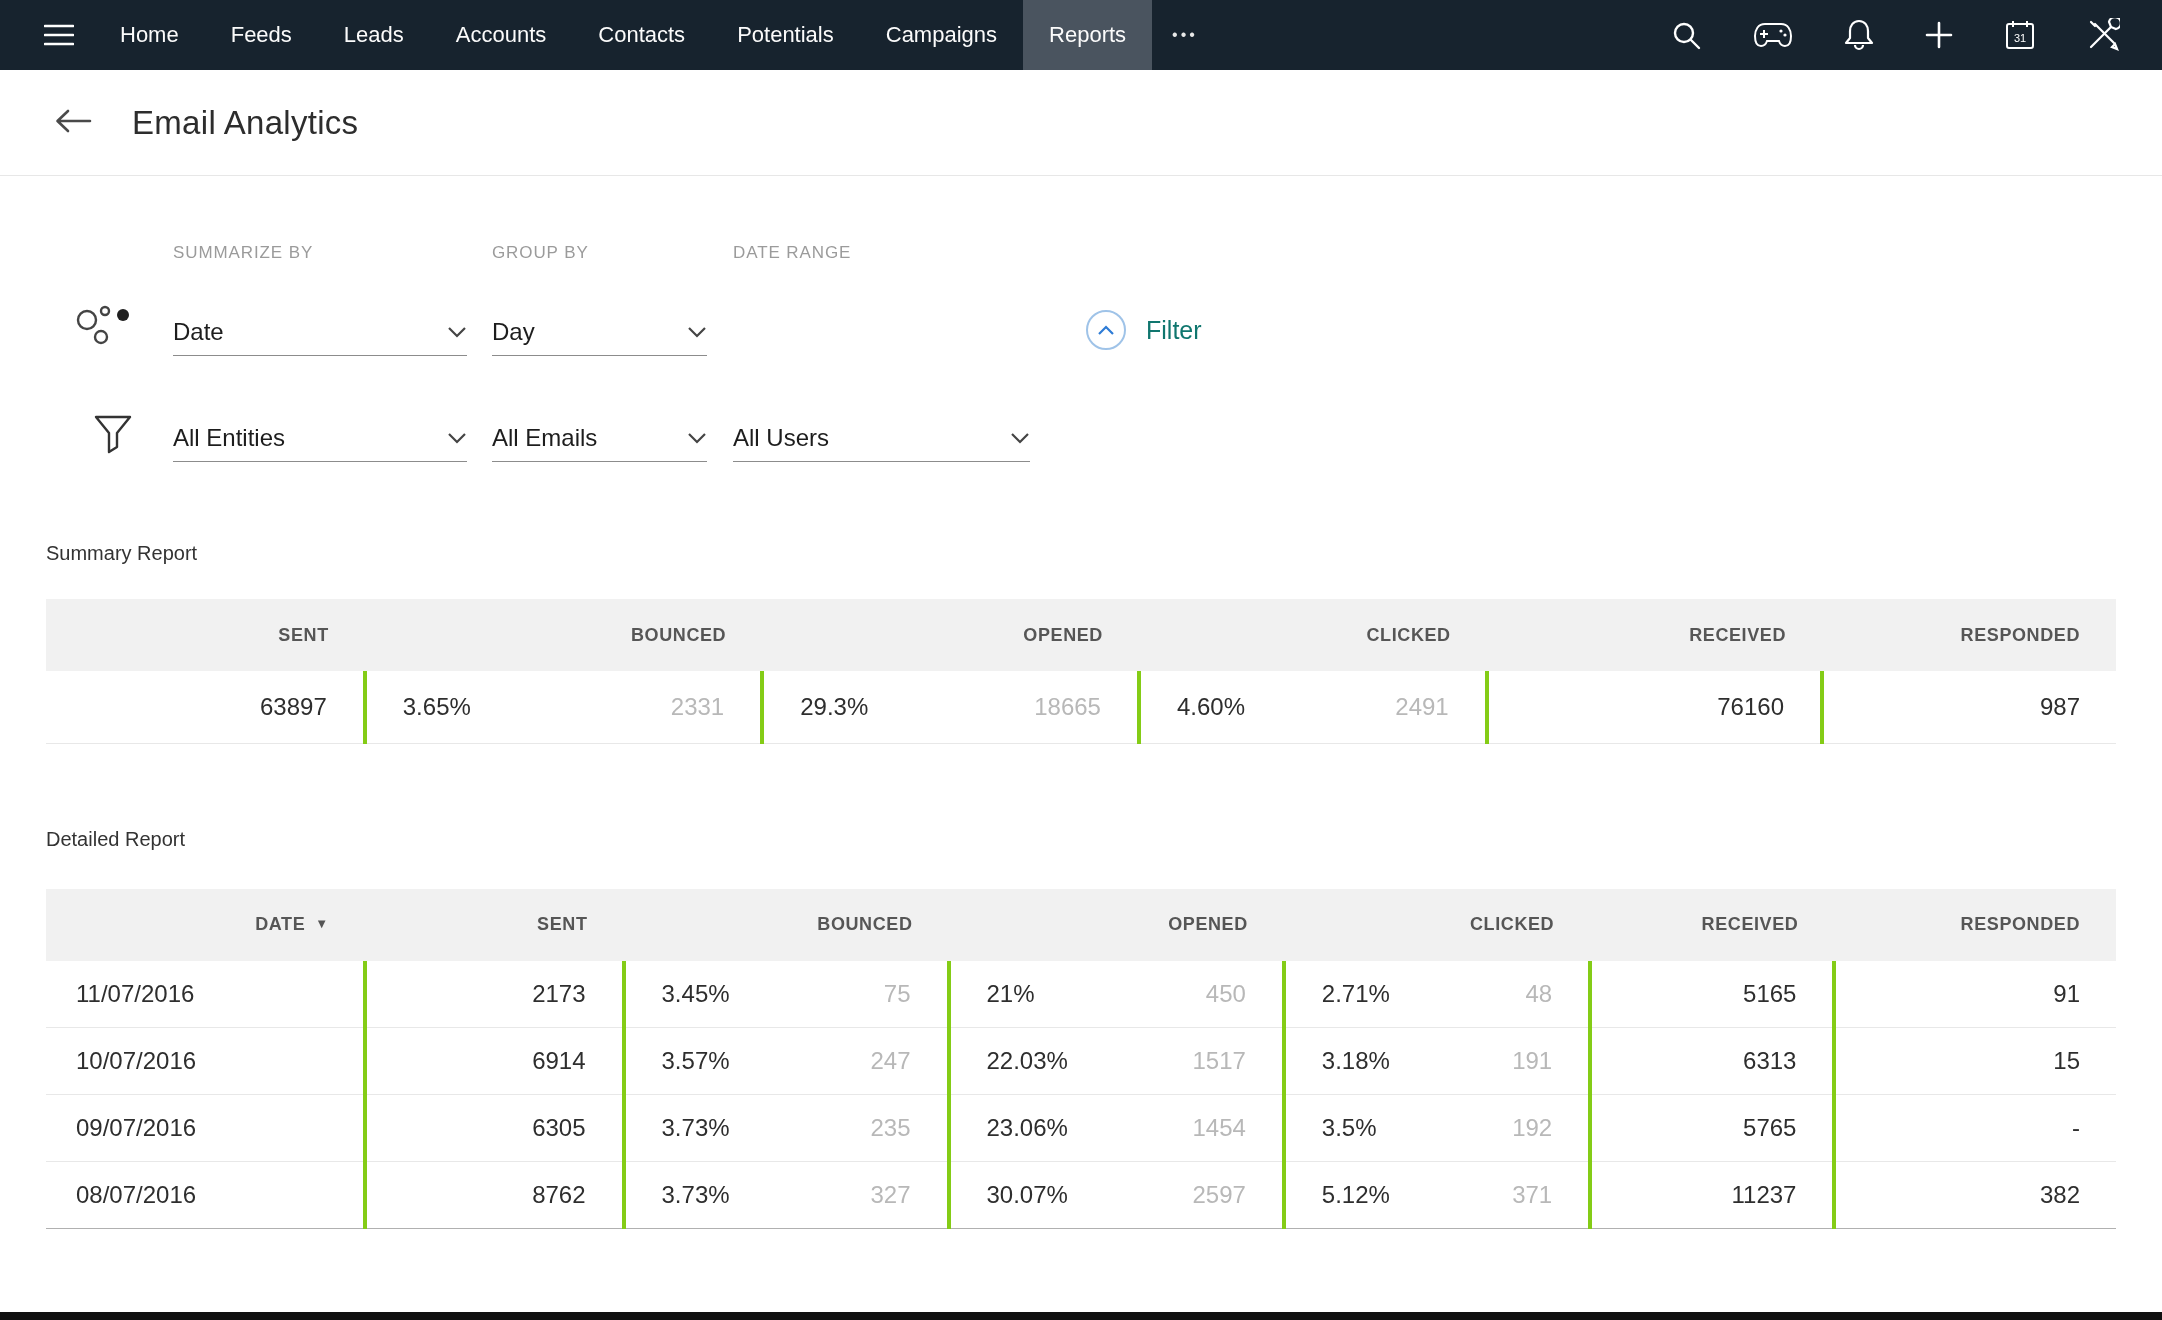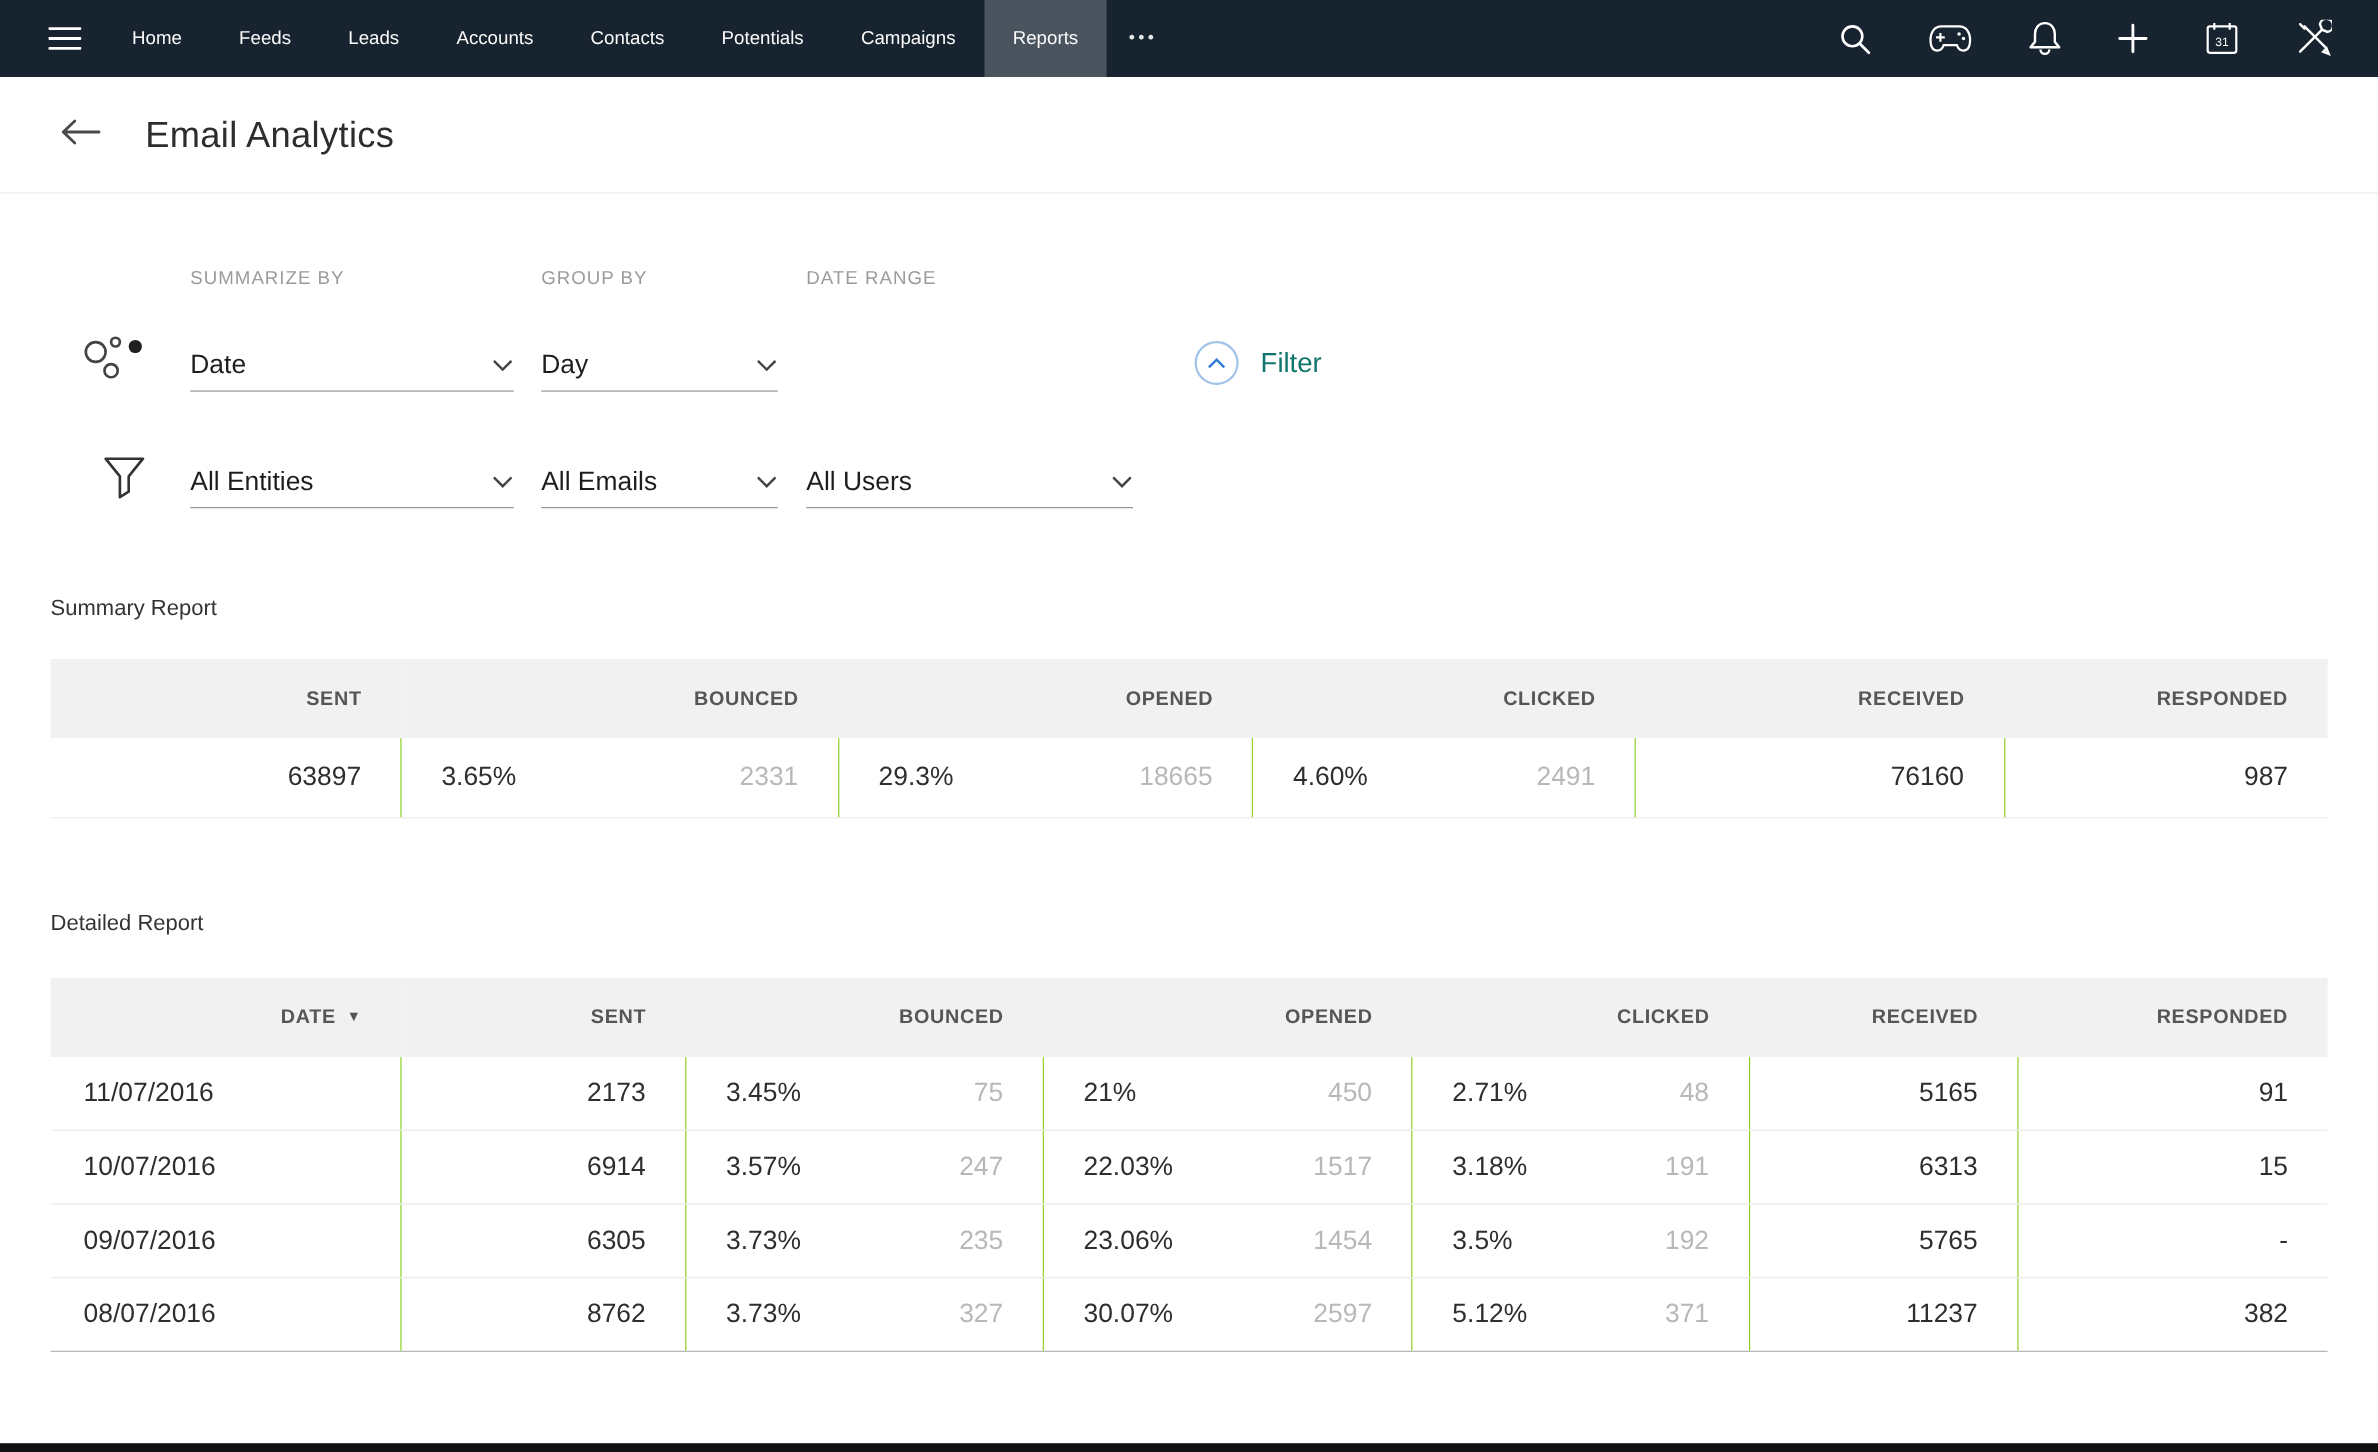--- a/index.html
+++ b/index.html
@@ -26,21 +26,21 @@
     padding: 0 20px 0 44px;
   }
   .nav-items {
     list-style: none;
     display: flex;
     align-items: stretch;
   }
   .nav-items li {
     display: flex; align-items: center;
     padding: 0 26px;
-    font-size: 17px;
+    font-size: 22px;
     white-space: nowrap;
   }
   .nav-items li.active { background: #4a545f; }
   .nav-items li.more {
     font-size: 16px;
     letter-spacing: 3px;
     padding: 0 20px;
     color: #e8e8e8;
   }
   .nav-icons {
@@ -150,21 +150,21 @@
   }
   table.report thead th.th-left {
     text-align: right;
     padding-left: 20px;
   }
   table.report tbody td {
     height: 72px;
     font-size: 24px;
     color: #2e2e2e;
     border-bottom: 1px solid #e8e8e8;
-    border-left: 1px solid #84cc16;
+    border-left: 4px solid #84cc16;
     vertical-align: middle;
     background: #fff;
   }
   table.report tbody td:first-child { border-left: none; }
   #detailed-table tbody td { height: 67px; }
   #detailed-table tbody tr:last-child td { border-bottom: 1px solid #b0b0b0; }
 
   .cell-num   { text-align: right; padding-right: 36px; }
   .cell-date  { text-align: left;  padding-left: 30px; font-size: 22px; color: #3c3c3c; }
   .cell-split { padding: 0 36px; }

